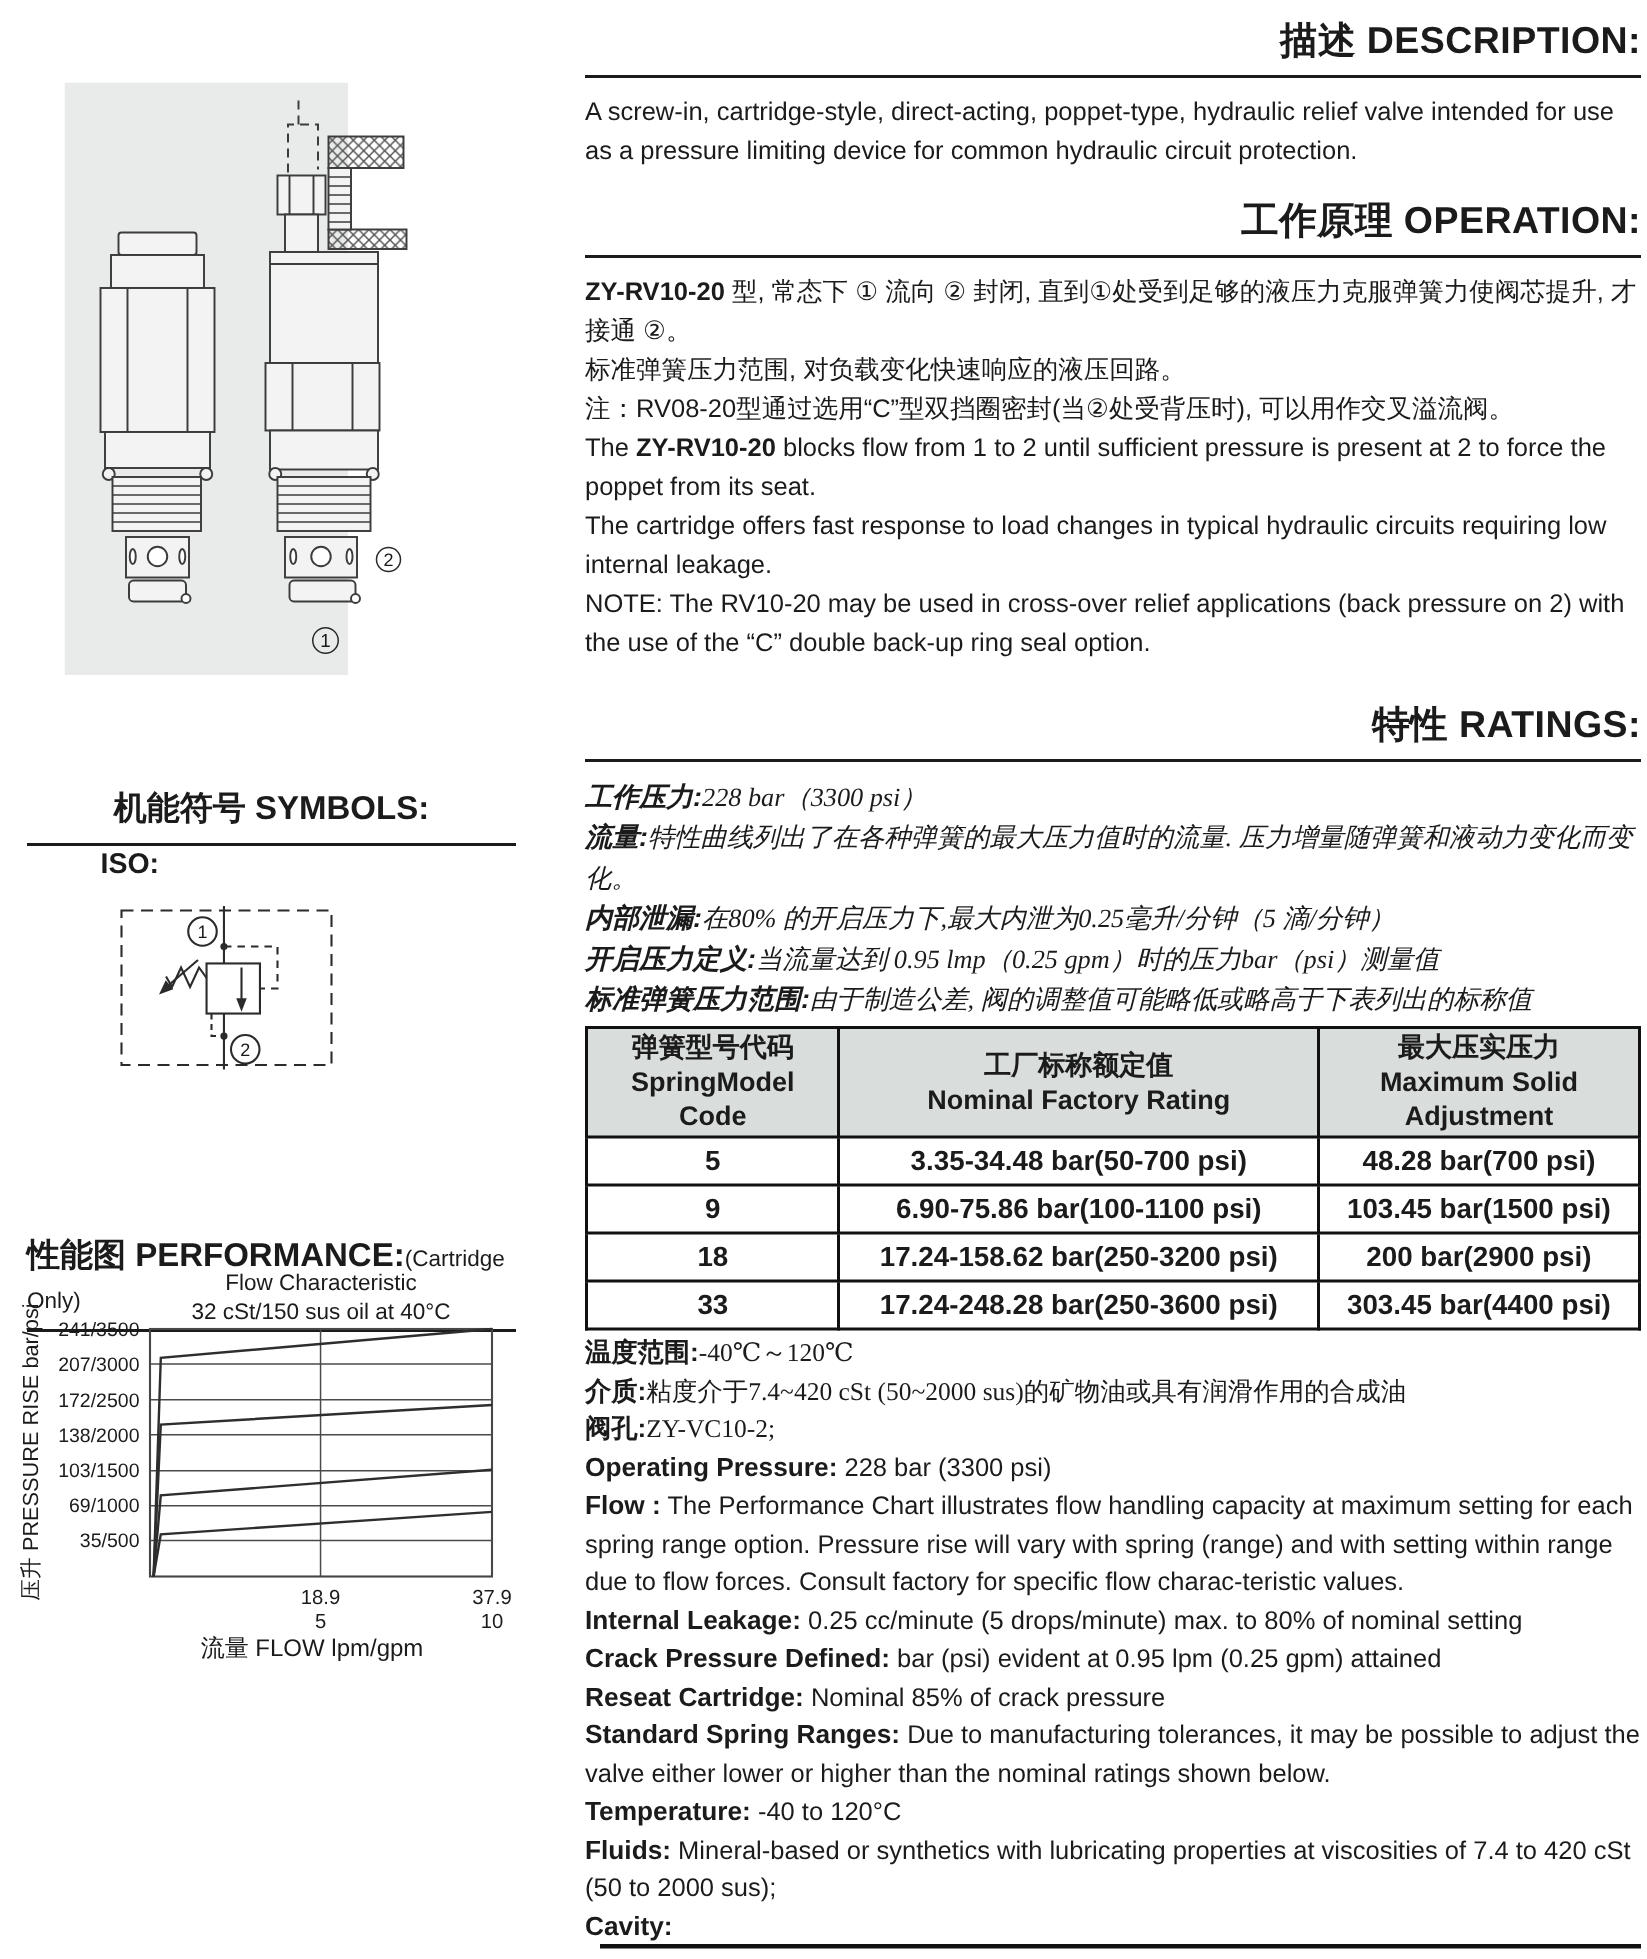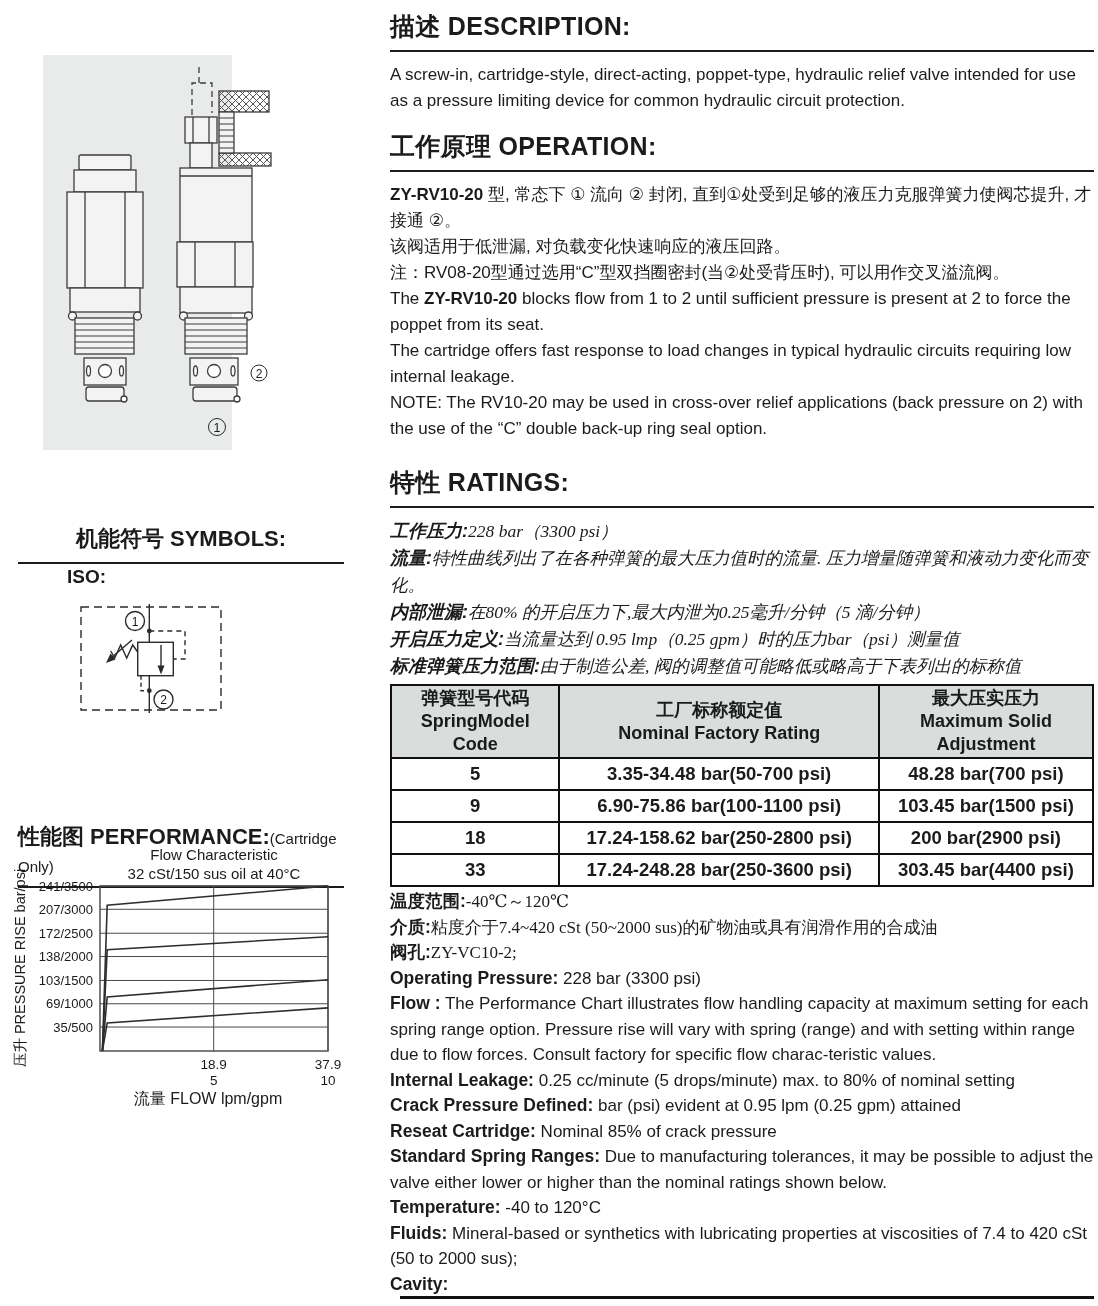--- a/index.html
+++ b/index.html
@@ -2,21 +2,21 @@
 <html><head>
 <meta charset="utf-8">
 <style>
   html,body{margin:0;padding:0;background:#fff;}
   body{width:1098px;height:1306px;position:relative;overflow:hidden;
        font-family:"Liberation Sans","DejaVu Sans",sans-serif;color:#1b1b1b;}
   .abs{position:absolute;}
   
   .right-col{position:absolute;left:390px;top:10px;width:704px;}
   h2.sec{font-size:25px;font-weight:bold;margin:0 0 10px 0;padding-bottom:7px;
-         border-bottom:2px solid #1b1b1b;letter-spacing:.3px;}
+         border-bottom:2px solid #1b1b1b;letter-spacing:.3px;text-align:right;}
   .body-txt{font-size:17px;line-height:26px;}
   .sec-block{margin-bottom:16px;}
   .b{font-weight:bold;}
   .rating-line{font-size:17px;line-height:27px;font-style:italic;}
   .rating-line .rl{font-weight:bold;font-size:18px;}
   .rating-line .rv{font-family:"Liberation Serif","DejaVu Serif",serif;font-size:17.5px;}
   
   table.springs{border-collapse:collapse;width:100%;margin:4px 12px 2px 0;
     font-family:Liberation Sans, sans-serif;}
   table.springs td,table.springs th{border:2px solid #111;text-align:center;
@@ -201,21 +201,21 @@
     <h2 class="sec">描述 DESCRIPTION:</h2>
     <div class="body-txt">
       <div>A screw-in, cartridge-style, direct-acting, poppet-type, hydraulic relief valve intended  for use as a pressure limiting device for common hydraulic circuit protection.</div>
     </div>
   </div>
 
   <div class="sec-block" style="">
     <h2 class="sec">工作原理 OPERATION:</h2>
     <div class="body-txt">
       <div><span class="b">ZY-RV10-20</span><span> 型, 常态下 ① 流向 ② 封闭, 直到①处受到足够的液压力克服弹簧力使阀芯提升, 才接通 ②。</span></div>
-      <div>该阀适用于低泄漏, 对负载变化快速响应的液压回路。</div>
+      <div>标准弹簧压力范围, 对负载变化快速响应的液压回路。</div>
       <div>注：RV08-20型通过选用“C”型双挡圈密封(当②处受背压时), 可以用作交叉溢流阀。</div>
       <div><span>The </span><span class="b">ZY-RV10-20</span><span>  blocks flow from 1 to 2 until sufficient pressure is present at 2 to force the poppet from its seat.</span></div>
       <div>The cartridge offers fast response to load changes in typical hydraulic circuits requiring low internal leakage.</div>
       <div>NOTE: The RV10-20 may be used in cross-over relief applications (back pressure on 2) with the use of the “C” double back-up ring seal option.</div>
     </div>
   </div>
 
   <div style="margin-top:24px;">
     <h2 class="sec">特性 RATINGS:</h2>
     <div id="ratings-list">
@@ -254,21 +254,21 @@
             <td>3.35-34.48 bar(50-700 psi)</td>
             <td>48.28 bar(700 psi)</td>
           </tr>
           <tr>
             <td>9</td>
             <td>6.90-75.86 bar(100-1100 psi)</td>
             <td>103.45 bar(1500 psi)</td>
           </tr>
           <tr>
             <td>18</td>
-            <td>17.24-158.62 bar(250-2800 psi)</td>
+            <td>17.24-158.62 bar(250-3200 psi)</td>
             <td>200 bar(2900 psi)</td>
           </tr>
           <tr>
             <td>33</td>
             <td>17.24-248.28 bar(250-3600 psi)</td>
             <td>303.45 bar(4400 psi)</td>
           </tr>
         </tbody>
     </table>
 

